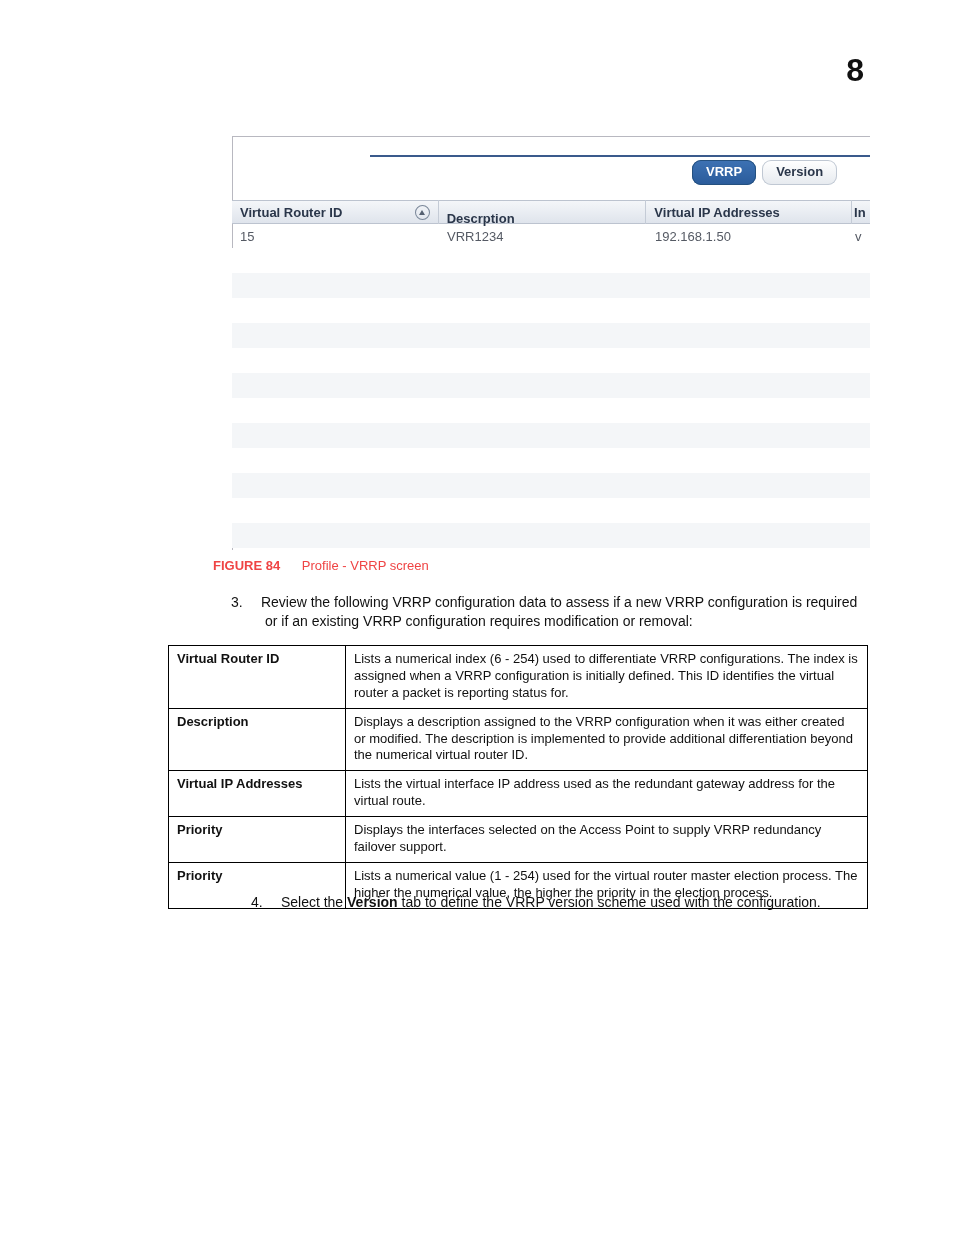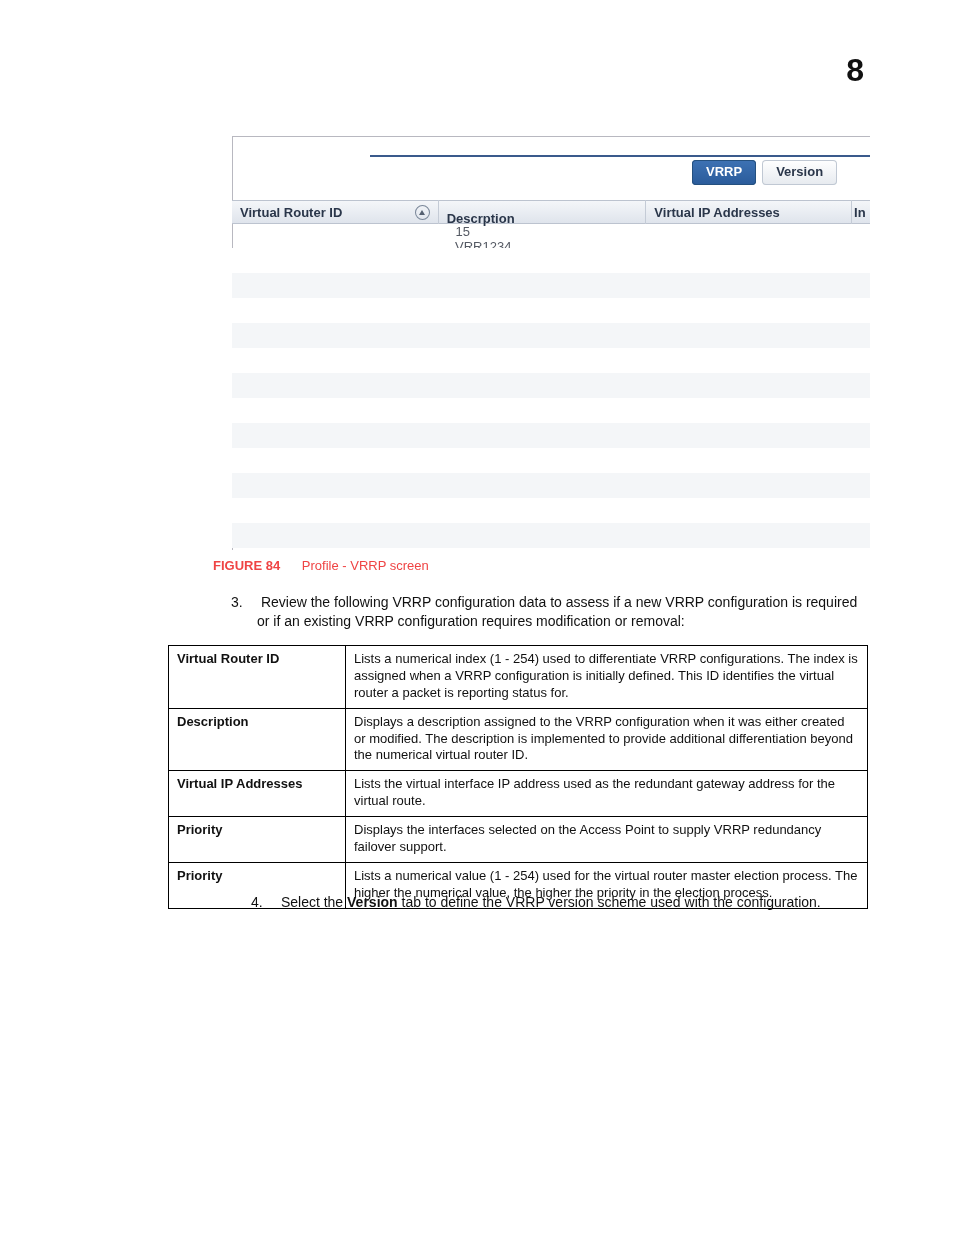--- a/index.html
+++ b/index.html
@@ -46,21 +46,21 @@
   .tabbar {
     position: absolute;
     left: 692px;
     top: 160px;
     display: flex;
     gap: 0;
     font-size: 13px;
   }
   .tab {
     padding: 4px 14px 6px 14px;
-    border-radius: 4px;
+    border-radius: 9px;
     font-weight: 700;
   }
   .tab-active {
     background: linear-gradient(#3d72b4, #2a5b9a);
     color: #fff;
     box-shadow: inset 0 0 0 1px #24507f;
   }
   .tab-inactive {
     background: linear-gradient(#ffffff, #e6eaef);
     color: #2a364a;
@@ -117,21 +117,20 @@
     position: absolute;
     left: 232px;
     top: 224px;
     width: 638px;
     height: 24px;
     display: flex;
     align-items: center;
     font-size: 13px;
     color: #555a64;
     border-bottom: 1px solid #eef0f3;
-    flex-direction: column;
   }
   .cell {
     padding: 0 8px;
     box-sizing: border-box;
   }
   
   .zebra {
     position: absolute;
     left: 232px;
     top: 248px;
@@ -167,21 +166,21 @@
     font-size: 14px;
     line-height: 1.35;
     color: #111;
   }
   .step-num {
     display: inline-block;
     width: 26px;
   }
   .step3 .cont {
     display: block;
-    margin-left: 26px;
+    margin-left: 34px;
   }
   
   .desc-table {
     position: absolute;
     left: 168px;
     top: 645px;
     width: 700px;
     border-collapse: collapse;
     font-size: 13px;
     color: #111;
@@ -275,21 +274,21 @@
   <div class="step3">
     <span class="step-num">3.</span>
     <span>Review the following VRRP configuration data to assess if a new VRRP configuration is required</span>
     <span class="cont">or if an existing VRRP configuration requires modification or removal:</span>
   </div>
 
   <table class="desc-table">
     <tbody>
       <tr>
         <td class="term">Virtual Router ID</td>
-        <td>Lists a numerical index (1 - 254) used to differentiate VRRP configurations. The index is assigned when a VRRP configuration is initially defined. This ID identifies the virtual router a packet is reporting status for.</td>
+        <td>Lists a numerical index (6 - 254) used to differentiate VRRP configurations. The index is assigned when a VRRP configuration is initially defined. This ID identifies the virtual router a packet is reporting status for.</td>
       </tr>
       <tr>
         <td class="term">Description</td>
         <td>Displays a description assigned to the VRRP configuration when it was either created or modified. The description is implemented to provide additional differentiation beyond the numerical virtual router ID.</td>
       </tr>
       <tr>
         <td class="term">Virtual IP Addresses</td>
         <td>Lists the virtual interface IP address used as the redundant gateway address for the virtual route.</td>
       </tr>
       <tr>

